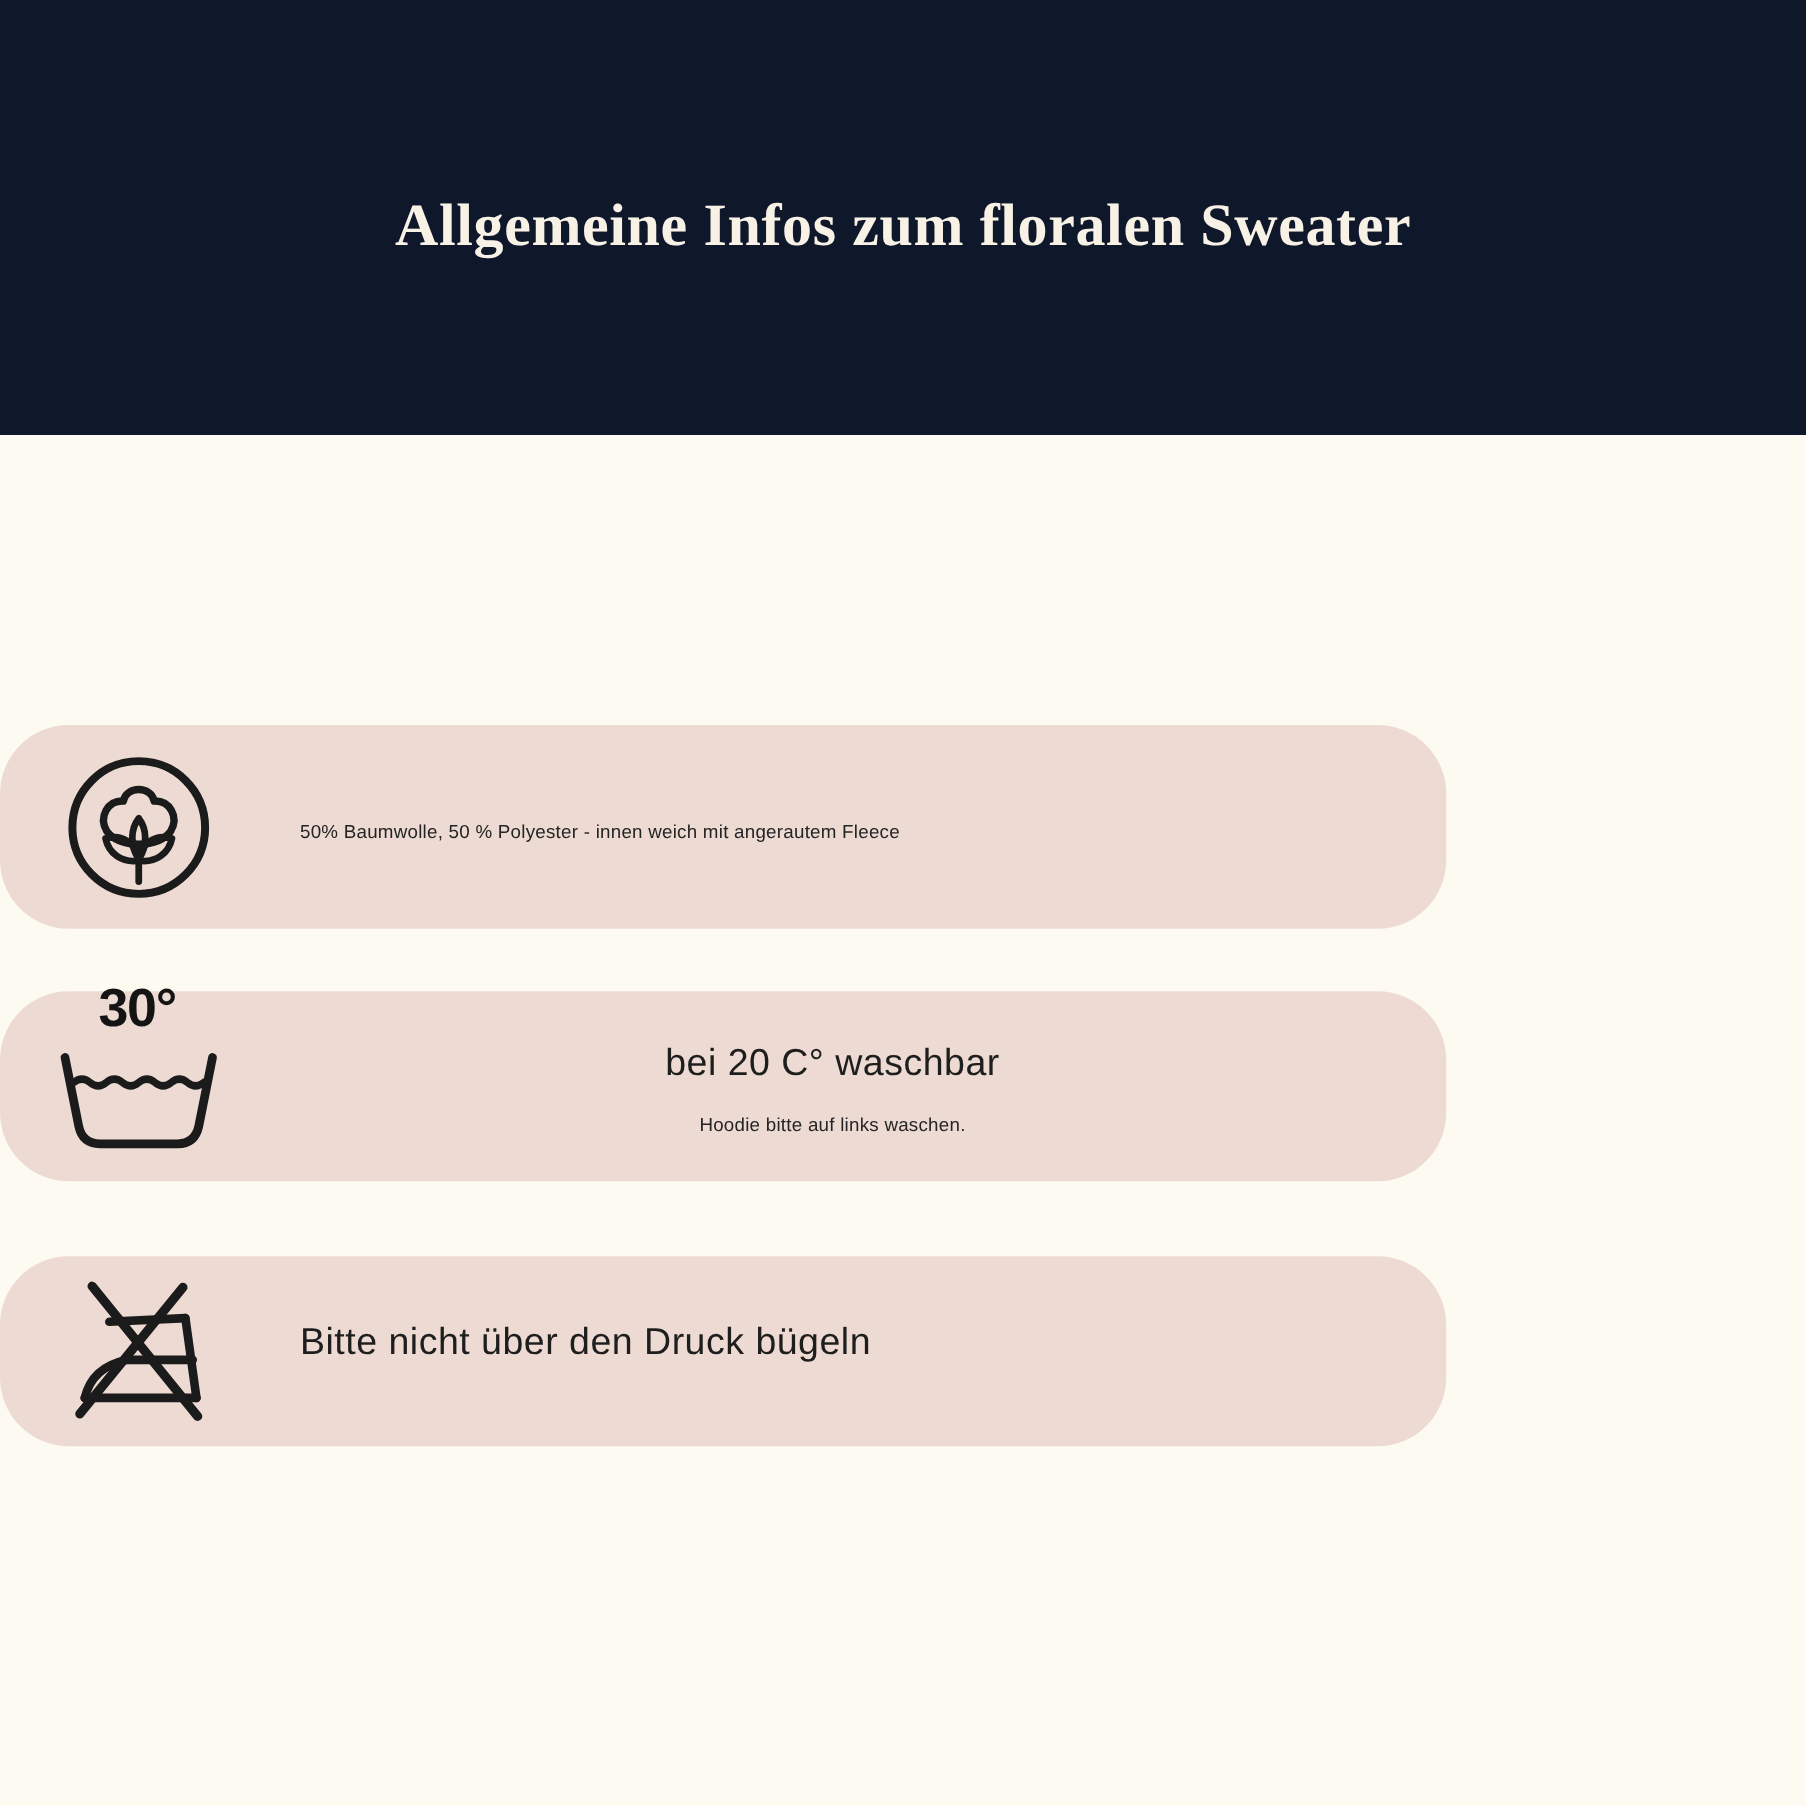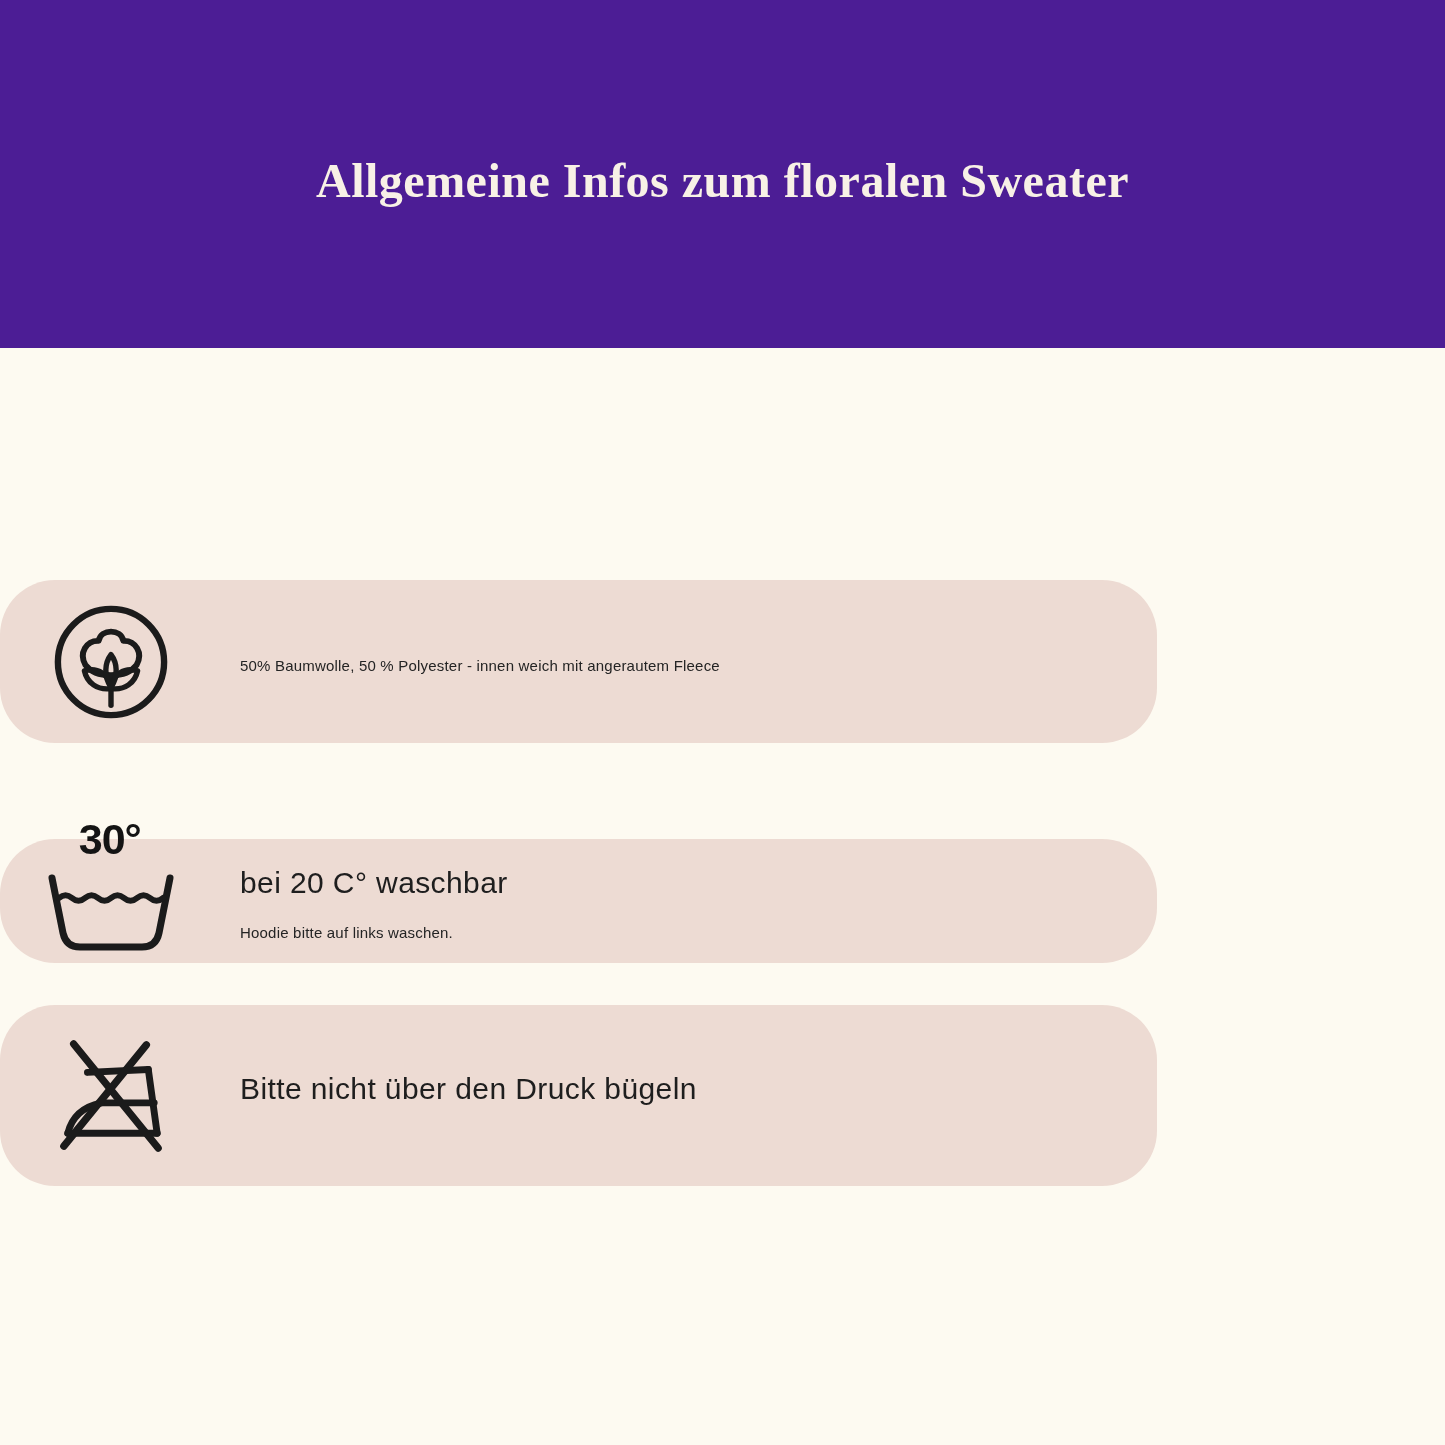--- a/index.html
+++ b/index.html
@@ -8,21 +8,21 @@
     overflow: hidden;
     background: #FDFAF1;
     font-family: "Liberation Sans", sans-serif;
   }
   .page { position: relative; width: 1445px; height: 1445px; background: #FDFAF1; }
 
   
   .header-band {
     position: absolute; left: 0; top: 0;
     width: 1445px; height: 348px;
-    background: #4c1d95;
+    background: #0f172a;
     display: flex; align-items: center; justify-content: center;
   }
   .header-title {
     font-family: "Liberation Serif", "DejaVu Serif", serif;
     font-weight: 700;
     font-size: 48px;
     letter-spacing: 0.5px;
     color: #F8F1E6;
     transform: translateY(6px);
     white-space: nowrap;
@@ -30,22 +30,22 @@
 
   
   .card {
     position: absolute; left: 0;
     width: 1157px;
     background: #EDDBD3;
     border-radius: 55px;
     display: flex; align-items: center;
   }
   .card-1 { top: 580px; height: 163px; }
-  .card-2 { top: 839px; height: 124px; }
-  .card-3 { top: 1005px; height: 181px; }
+  .card-2 { top: 793px; height: 152px; text-align: center; }
+  .card-3 { top: 1005px; height: 152px; }
 
   .icon-box {
     width: 222px; min-width: 222px;
     display: flex; align-items: center; justify-content: center;
     position: relative;
   }
   .icon-stroke { stroke: #1B1B1B; fill: none; stroke-linecap: round; stroke-linejoin: round; }
 
   .text-col {
     flex: 1;

